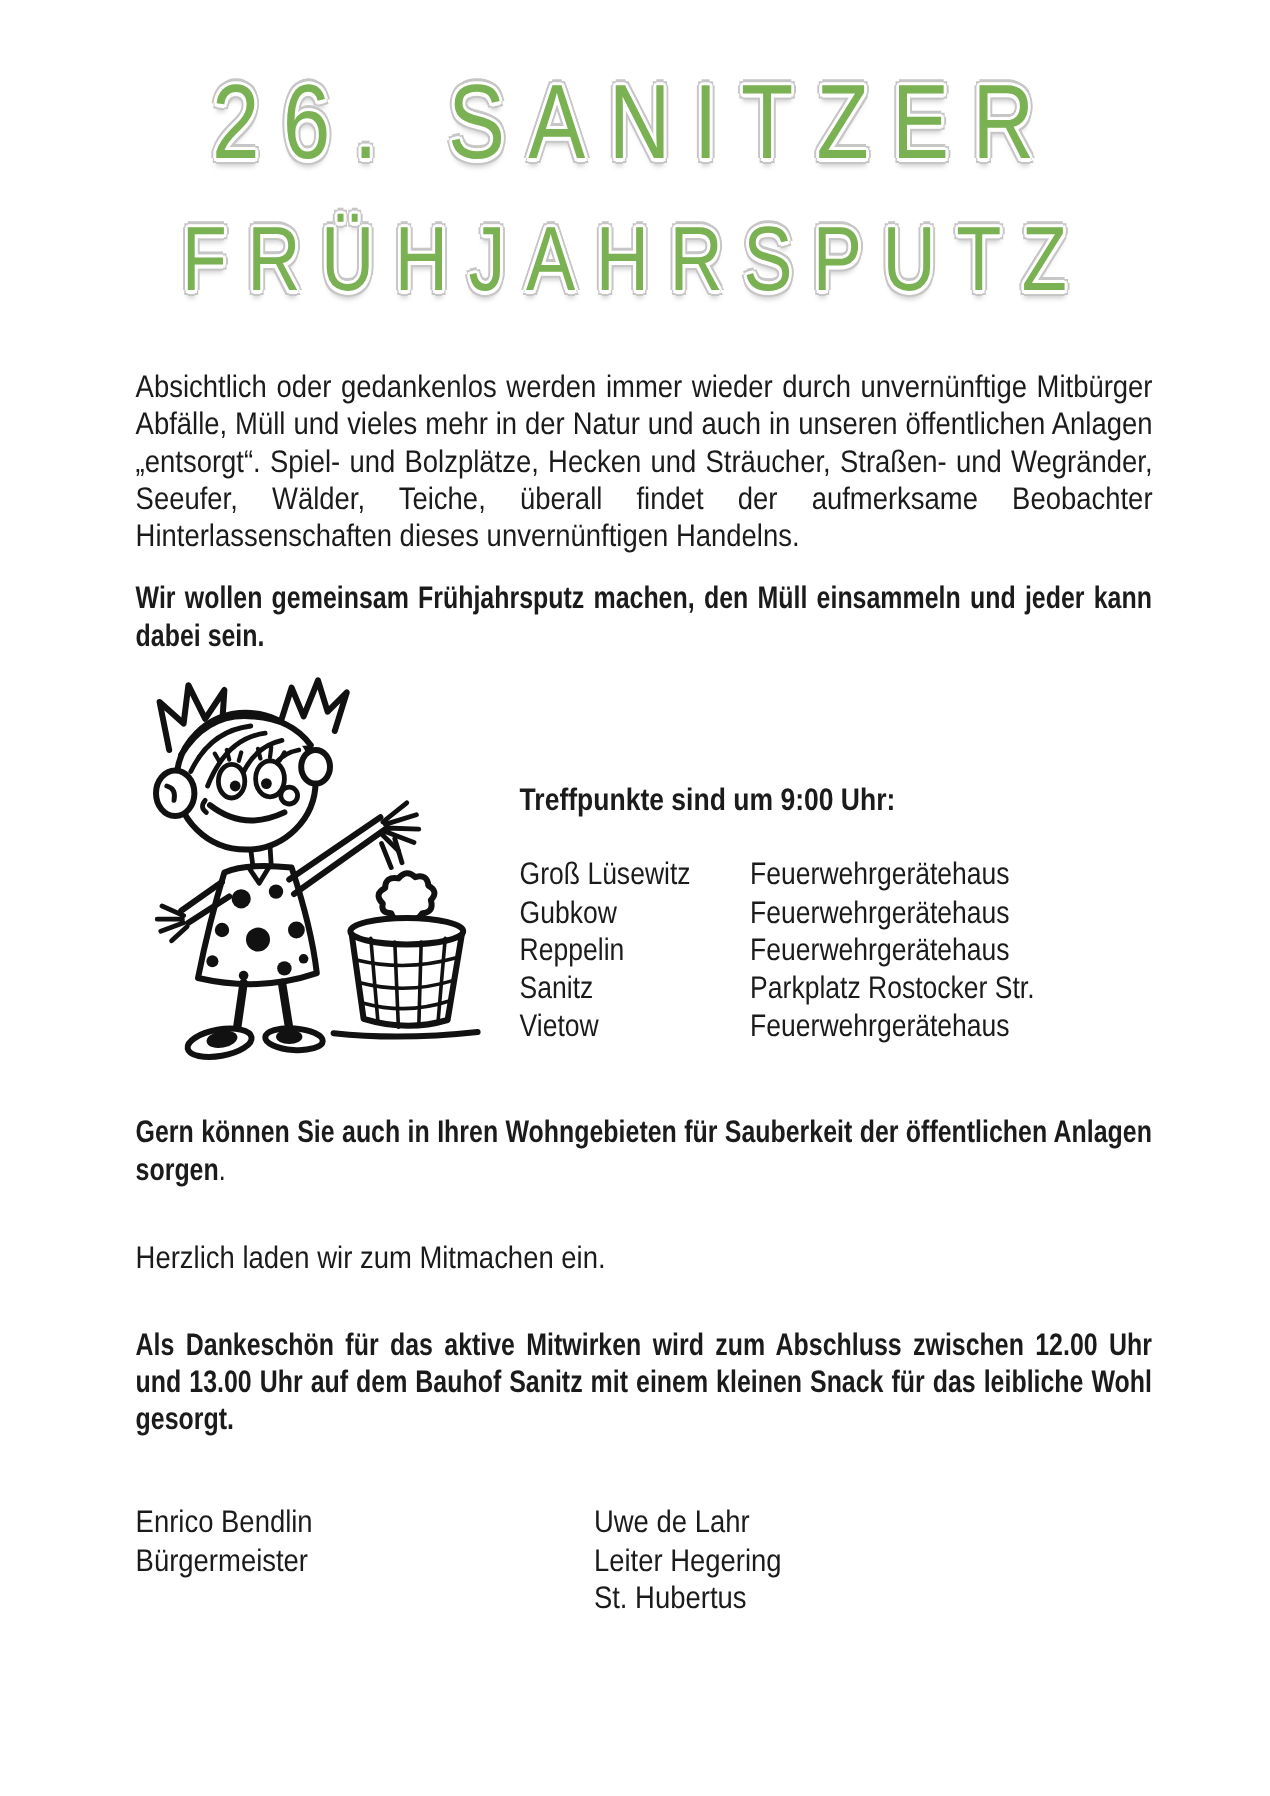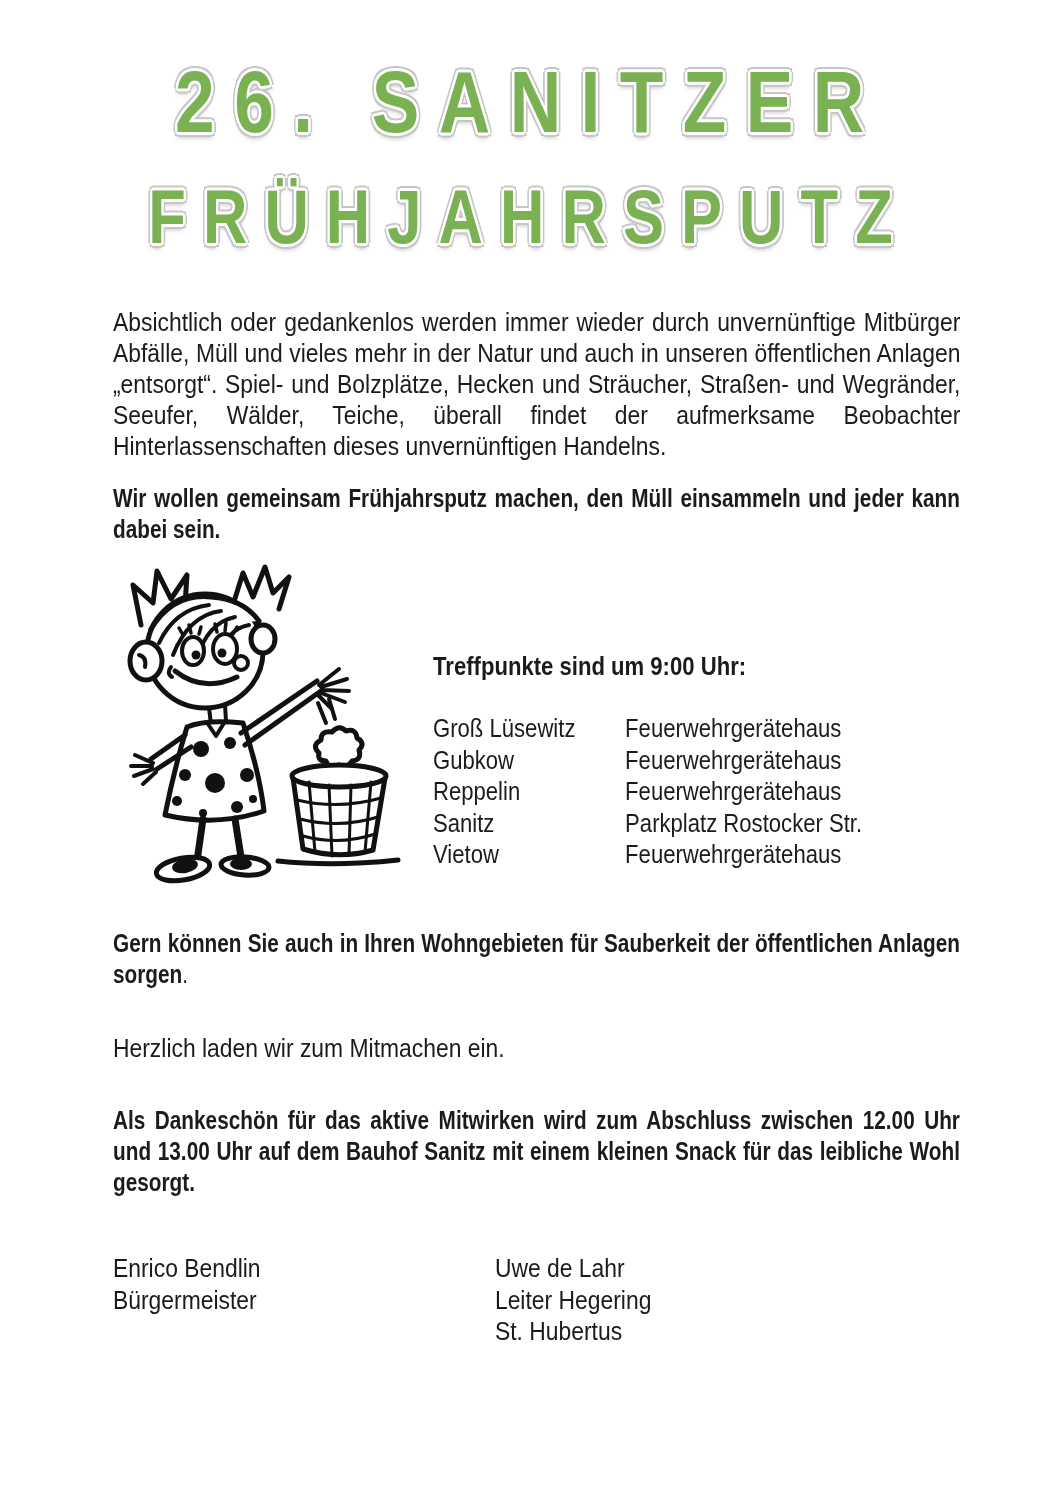--- a/index.html
+++ b/index.html
@@ -2,21 +2,21 @@
 <html><head>
 <meta charset="utf-8">
 <style>
   * { box-sizing: border-box; }
   html,body { margin:0; padding:0; background:#ffffff; }
   body { font-family:"Liberation Sans", sans-serif; color:#1b1b1b; }
   .page { position:relative; width:1058px; height:1497px; background:#ffffff; overflow:hidden; }
 
   
   .title { padding-top:58px; text-align:center; }
-  .title-line { line-height:1; font-weight:bold; white-space:nowrap; }
+  .title-line { line-height:1; font-weight:normal; white-space:nowrap; }
   .title-line > span {
     display:inline-block;
     transform:scaleX(0.81);
     transform-origin:50% 50%;
     color:#7AB152;
     text-shadow:
       3px 0 0 #ffffff, -3px 0 0 #ffffff, 0 3px 0 #ffffff, 0 -3px 0 #ffffff,
       2.2px 2.2px 0 #ffffff, 2.2px -2.2px 0 #ffffff, -2.2px 2.2px 0 #ffffff, -2.2px -2.2px 0 #ffffff,
       5px 0 0 #c6c6c6, -5px 0 0 #c6c6c6, 0 5px 0 #c6c6c6, 0 -5px 0 #c6c6c6,
       3.6px 3.6px 0 #c6c6c6, 3.6px -3.6px 0 #c6c6c6, -3.6px 3.6px 0 #c6c6c6, -3.6px -3.6px 0 #c6c6c6,

